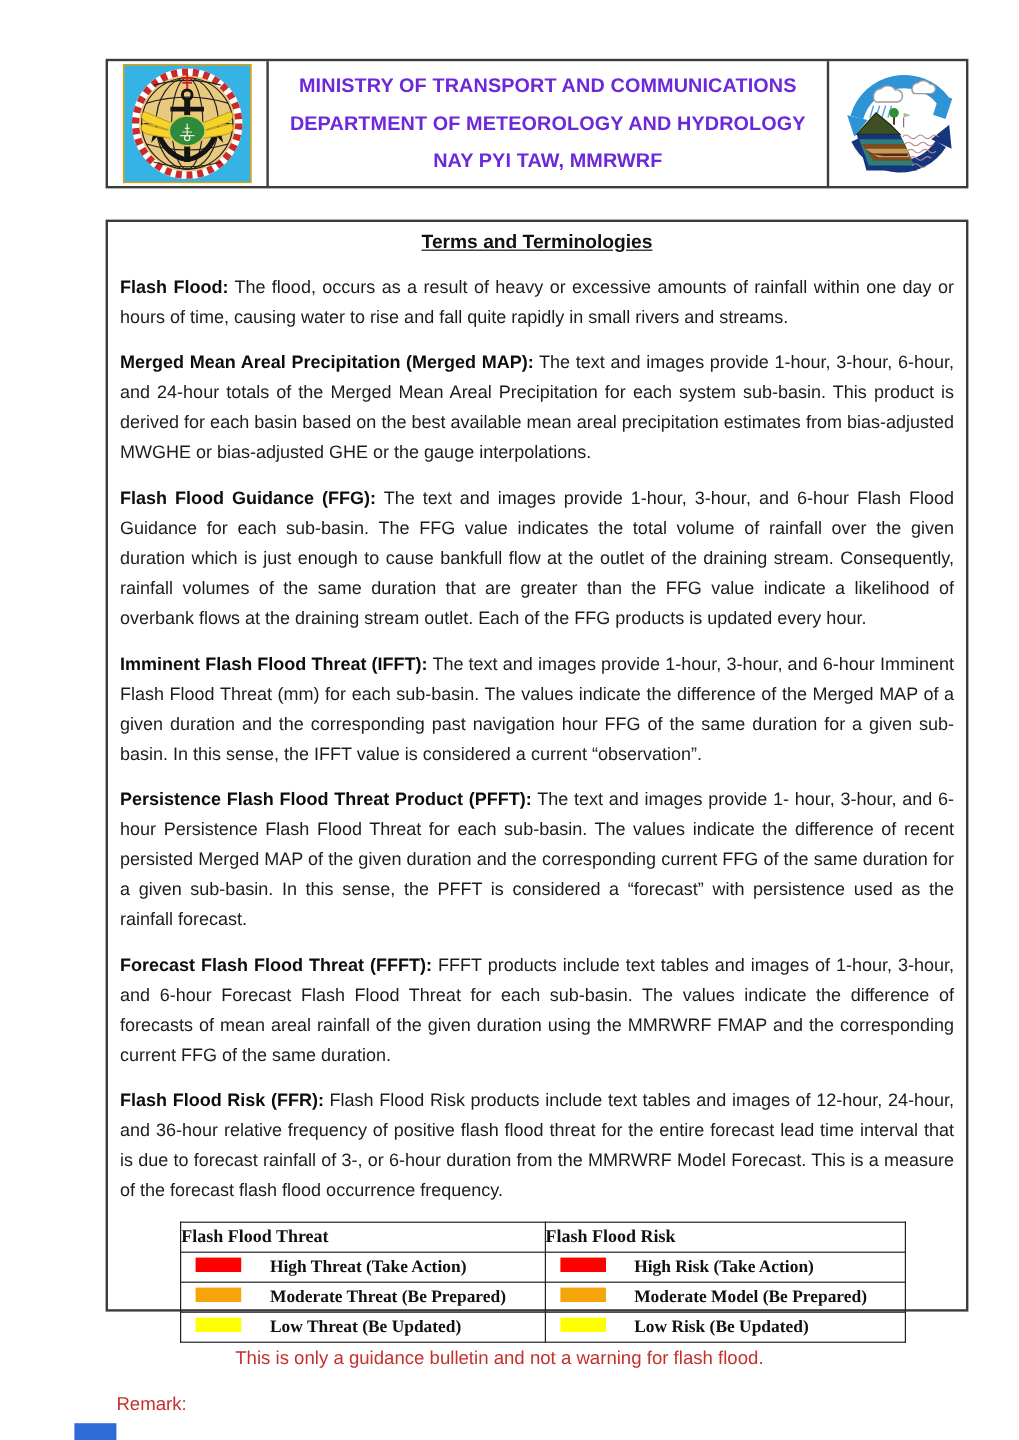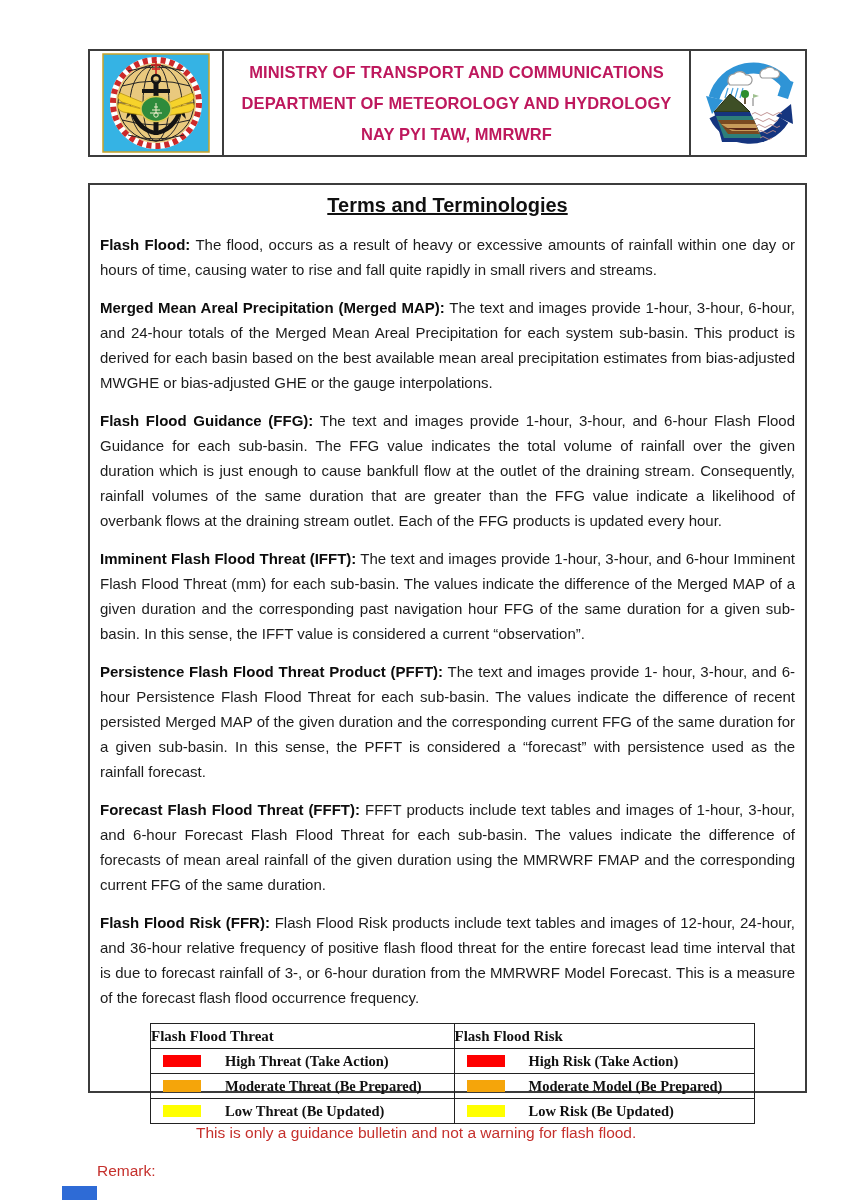--- a/index.html
+++ b/index.html
@@ -30,41 +30,41 @@
   }
   .hdr-cell-center {
     flex: 1;
     display: flex; flex-direction: column;
     align-items: center; justify-content: center;
     text-align: center;
     font-weight: 700;
     font-size: 16.5px;
     line-height: 31px;
     letter-spacing: 0.1px;
-    color: #be185d;
+    color: #6d28d9;
   }
   .hdr-cell-right {
     width: 114px;
     border-left: 2px solid #3c3c3c;
     display: flex; align-items: center; justify-content: center;
   }
 
   
   .mainbox {
     position: absolute;
     left: 88px; top: 183px;
     width: 719px; height: 910px;
     border: 2px solid #3c3c3c;
     box-sizing: border-box;
     padding: 7px 10px 0 10px;
     background: #fff;
   }
   .doc-title {
     text-align: center;
-    font-size: 20px;
+    font-size: 16px;
     font-weight: 700;
     text-decoration: underline;
     margin: 2px 0 0 0;
     color: #111;
   }
   .paras { margin-top: 15px; }
   .para {
     font-size: 15px;
     line-height: 25px;
     text-align: justify;
@@ -86,21 +86,21 @@
   .legend th, .legend td {
     border: 1.6px solid #222;
     height: 24px;
     padding: 0;
   }
   .legend th {
     text-align: left;
     font-size: 15px;
   }
   .cellflex {
-    display: flex; align-items: center;
+    display: flex; 
     padding-left: 12px;
   }
   .swatch {
     display: inline-block;
     width: 38px; height: 12px;
     margin-right: 24px;
   }
 
   
   .remark {

